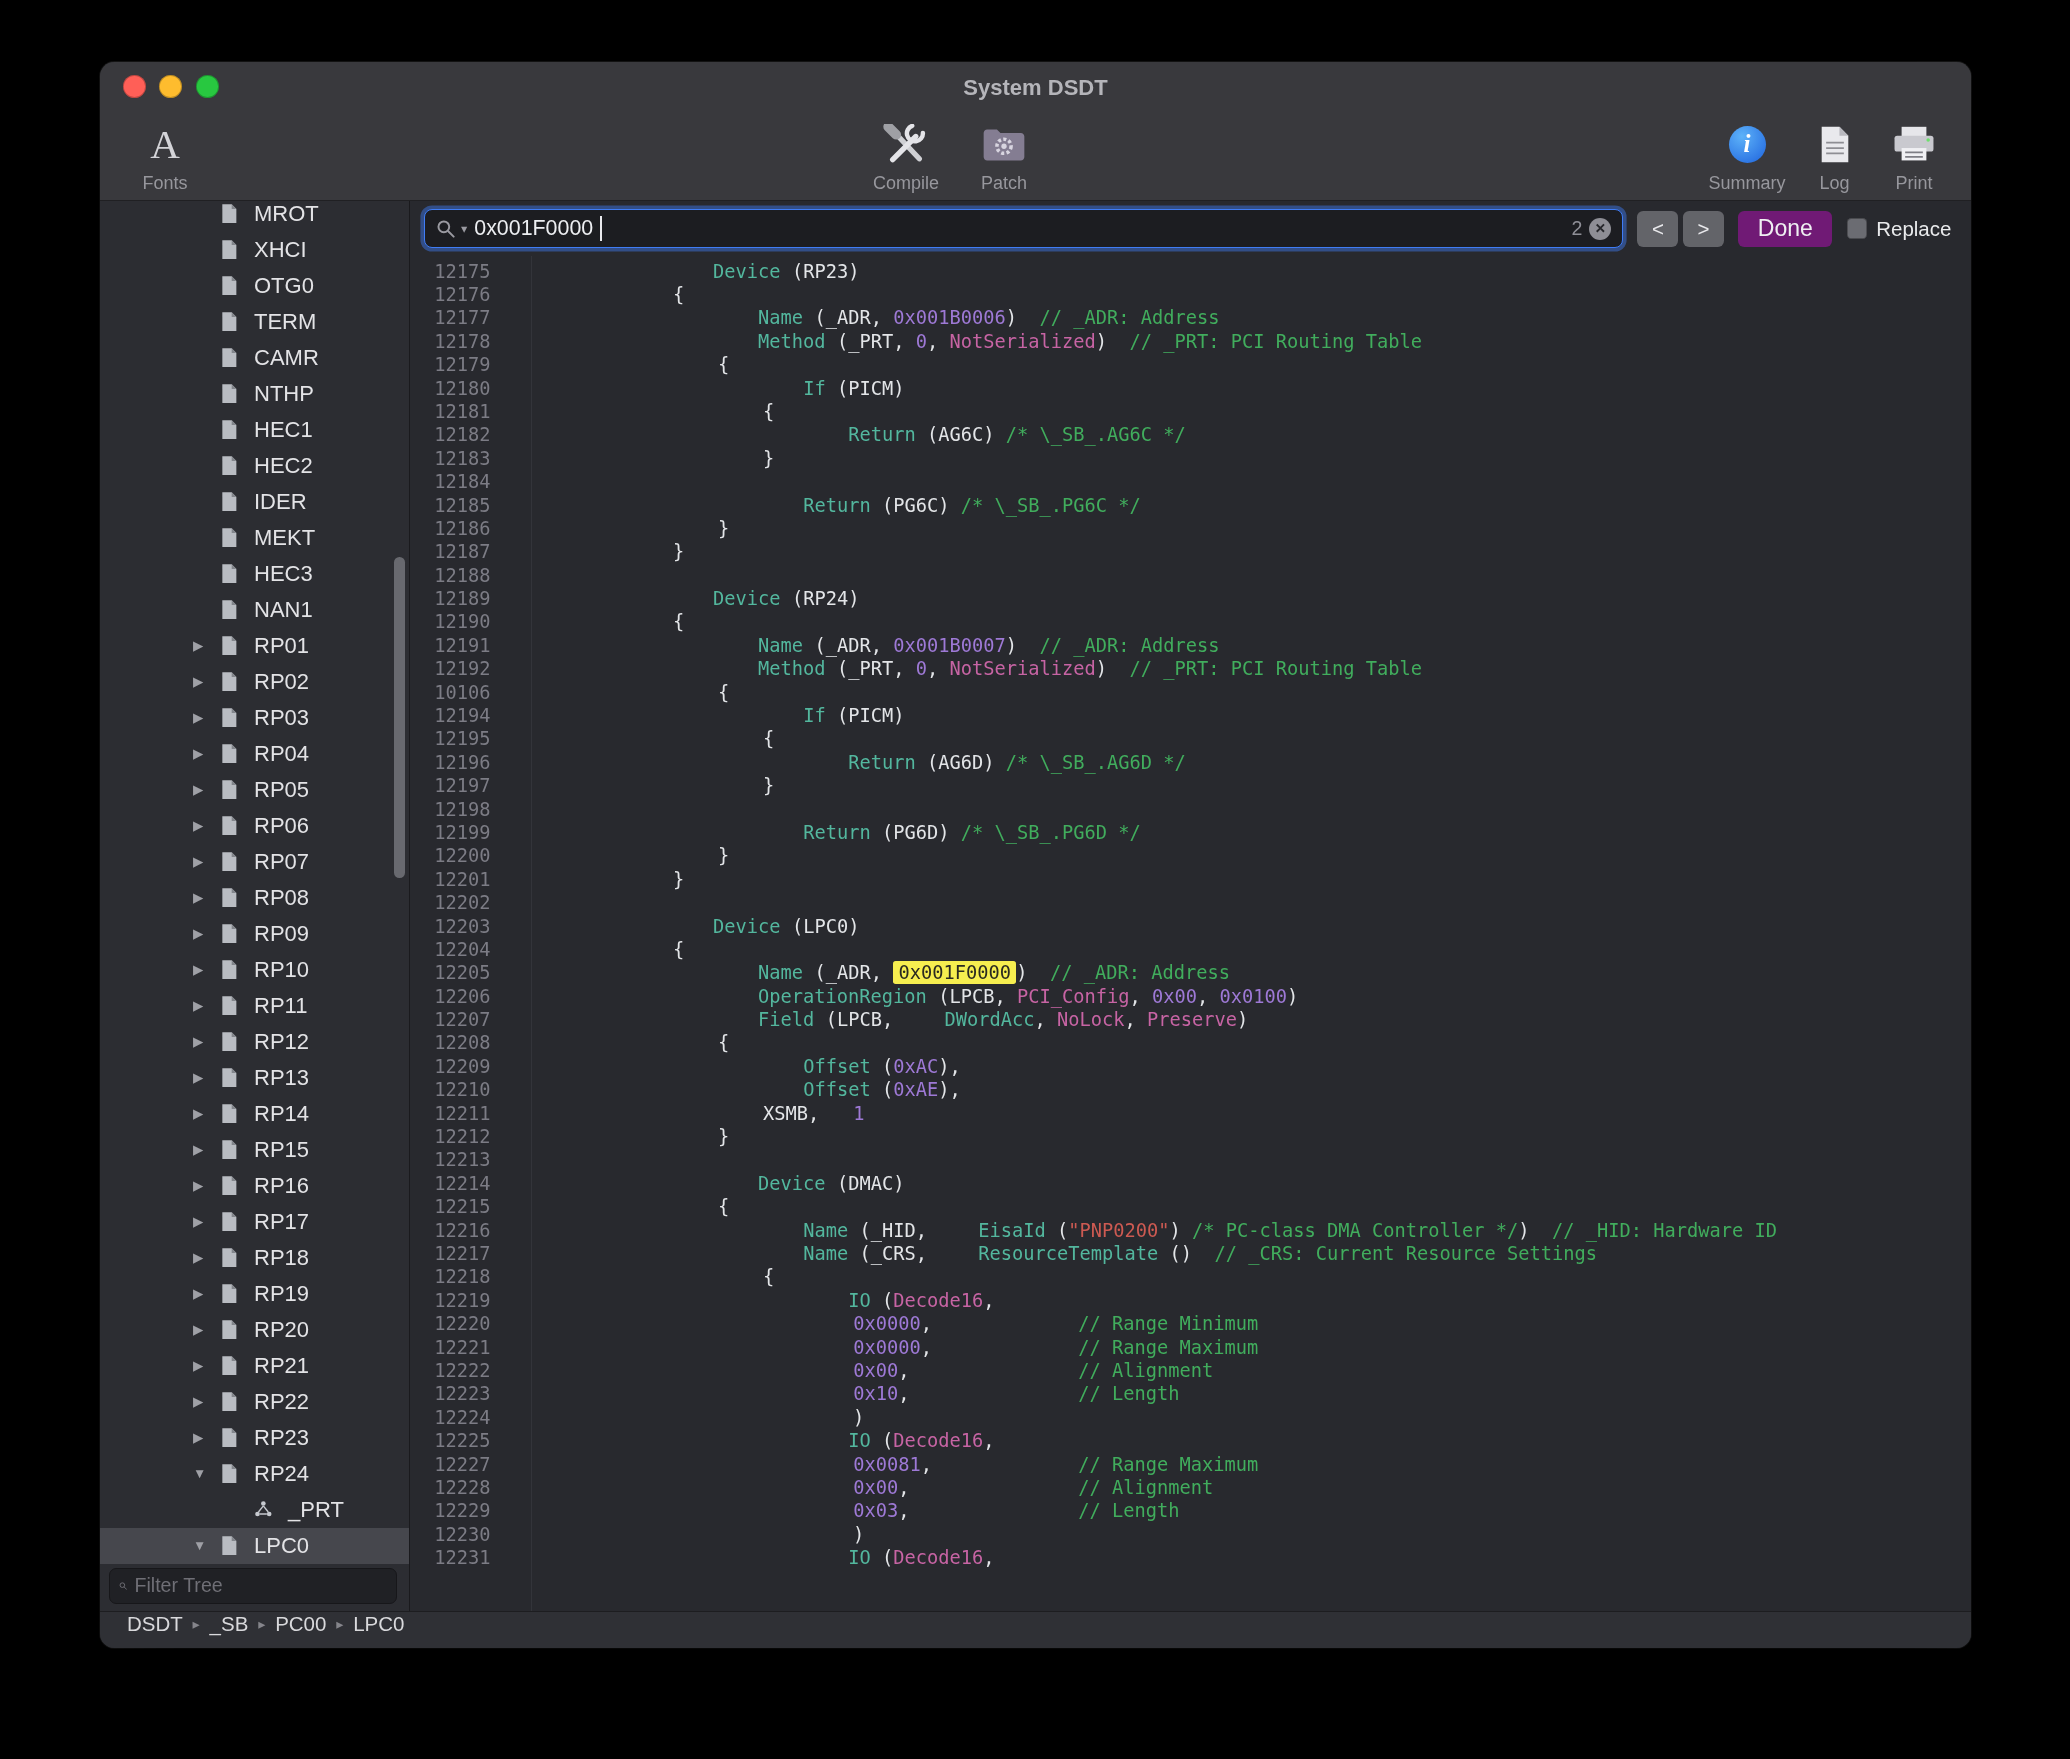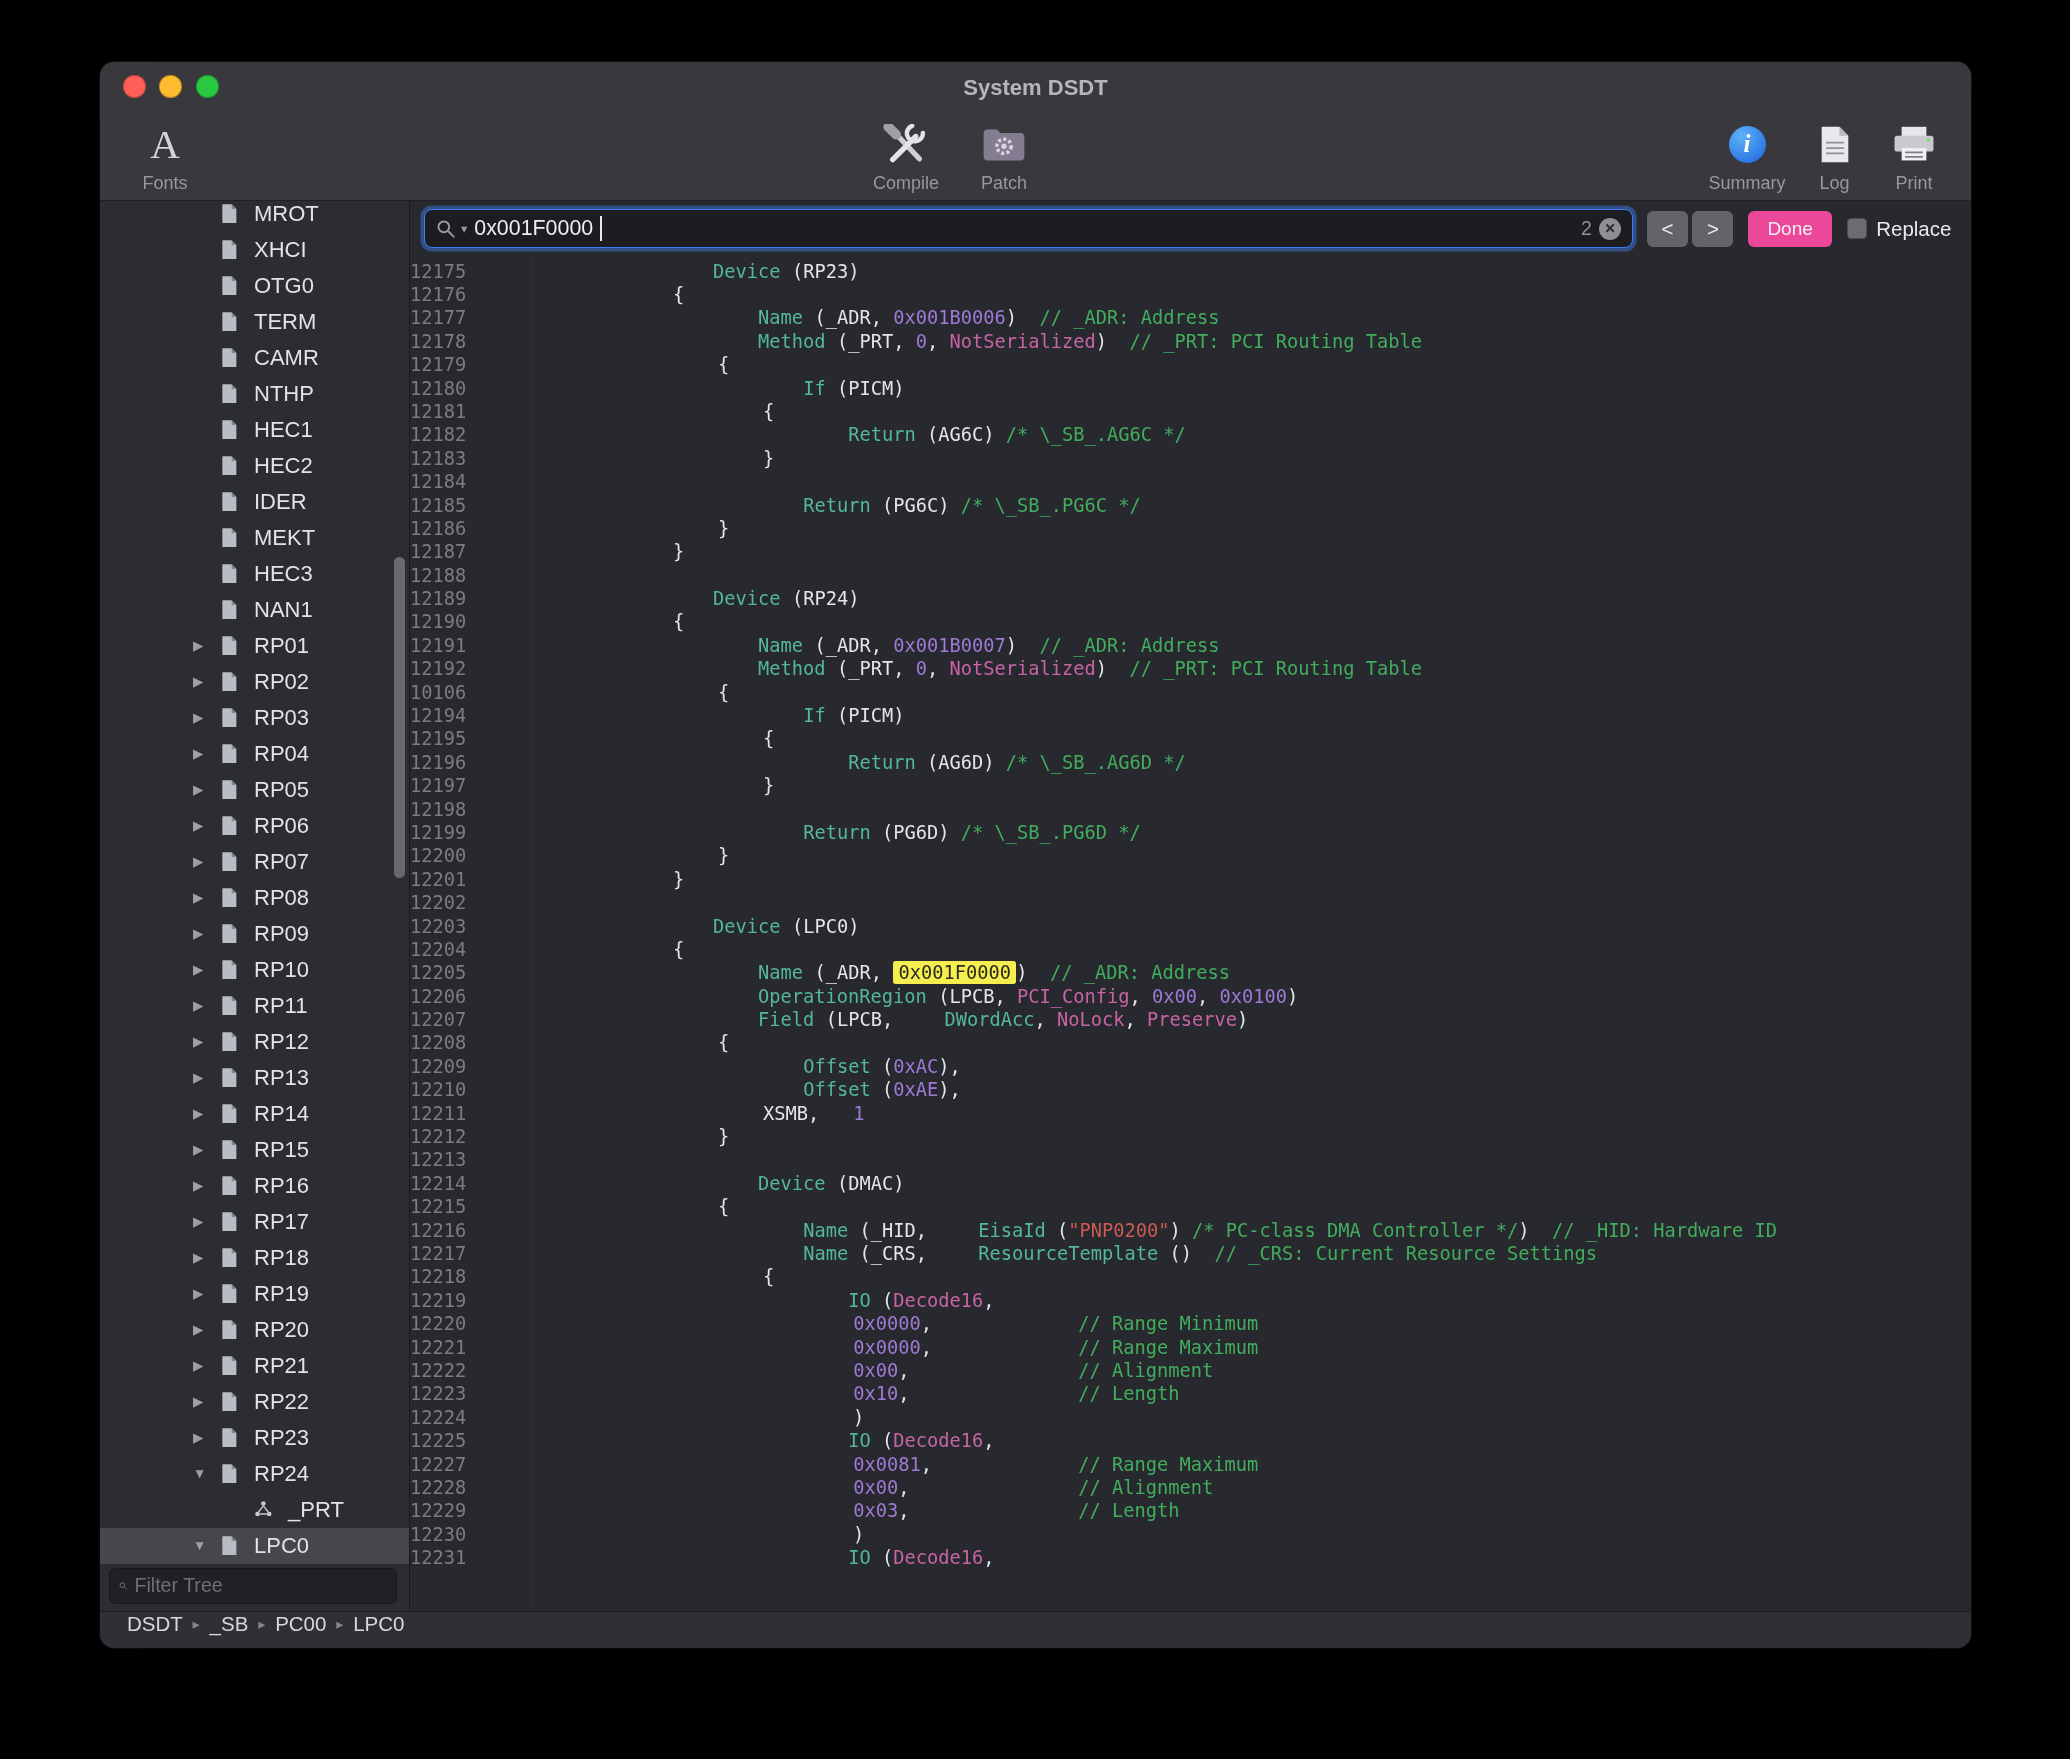--- a/index.html
+++ b/index.html
@@ -66,32 +66,32 @@
   .search-chev{font-size:12.5px;color:#9a9aa1;margin-left:-1.8px;}
   .search-text{font-size:21.4px;color:#edeff2;white-space:nowrap;}
   .caret{width:1.8px;height:25px;background:#e9e9ed;}
   .search-count{margin-left:auto;font-size:19.6px;color:#8f8f97;}
   .clear-btn{width:22px;height:22px;border-radius:50%;background:#8e8e95;
              color:#26272b;font-size:13.4px;font-weight:700;
              display:flex;align-items:center;justify-content:center;flex:0 0 auto;}
   .nav-group{display:flex;gap:4.5px;}
   .nav-btn{width:41px;height:36px;border-radius:6.2px;background:#636469;
            color:#e9e9ec;font-size:20.5px;display:flex;align-items:center;justify-content:center;}
-  .done-btn{height:36px;padding:0 19.6px;border-radius:6.2px;background:#ec4899;
-            color:#eff0f2;font-size:19px;display:flex;align-items:center;}
+  .done-btn{height:36px;padding:0 19.6px;border-radius:6.2px;background:#701a75;
+            color:#eff0f2;font-size:23px;display:flex;align-items:center;}
   .replace{display:flex;align-items:center;gap:9px;}
   .checkbox{width:20.5px;height:20.5px;border-radius:4.5px;background:#6b6c72;
             box-shadow:inset 0 0 0 0.9px rgba(0,0,0,.3);}
   .replace-label{font-size:20.5px;color:#e9eaec;}
 
   .code{flex:1;overflow:hidden;padding-top:3.6px;position:relative;
         font-family:"DejaVu Sans Mono",monospace;font-size:18.7px;line-height:23.4px;}
   .gutter-line{position:absolute;left:121px;top:0;bottom:0;width:0.9px;background:#33343a;}
   .cl{display:flex;white-space:pre;height:23.4px;}
-  .ln{flex:0 0 121px;text-align:left;padding-right:16px;color:var(--linenum,#7c7c85);}
+  .ln{flex:0 0 121px;text-align:center;padding-right:16px;color:var(--linenum,#7c7c85);}
   .ct{padding-left:7.1px;}
   .tk-p{color:var(--plain,#e3e5e8);}
   .tk-k{color:var(--kw,#53b79e);margin-left:40px;}
   .tk-c{color:var(--cm,#41ad5d);}
   .tk-n{color:var(--num,#9e79d6);}
   .tk-m{color:var(--pre,#c764a4);}
   .tk-s{color:var(--str,#cd5a52);}
   .tk-h{background:var(--hl,#f6ee4f);color:#2a2a20;border-radius:2.7px;padding:0.9px 5.3px;margin:-0.9px 0;}
 
   

